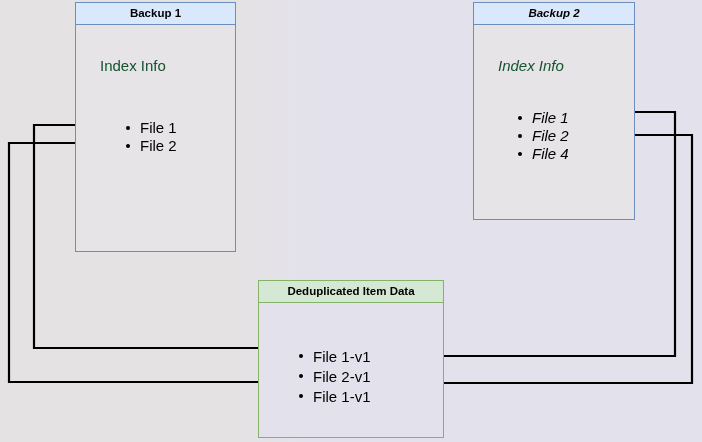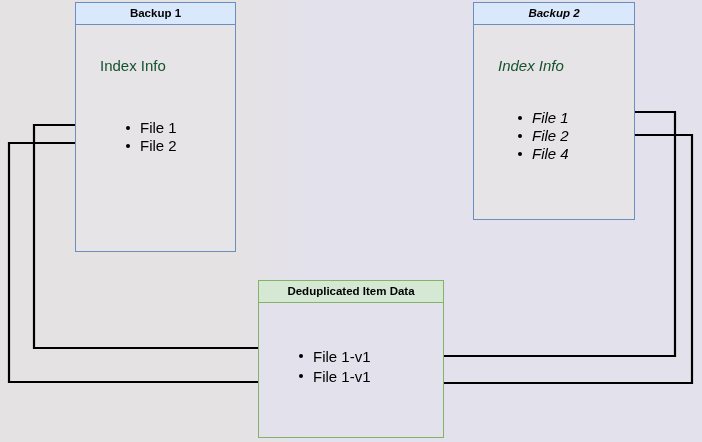--- a/index.html
+++ b/index.html
@@ -142,18 +142,19 @@
         <li>File 4</li>
       </ul>
     </div>
   </div>
 
   <div class="node green" style="left:258px; top:280px; width:186px; height:158px;">
     <div class="node-title">Deduplicated Item Data</div>
     <div class="node-body">
       <ul class="file-list" id="dd-list">
         <li>File 1-v1</li>
+        <li>File 2-v1</li>
         <li>File 1-v1</li>
       </ul>
     </div>
   </div>
 
 </div>
 
 </body></html>

